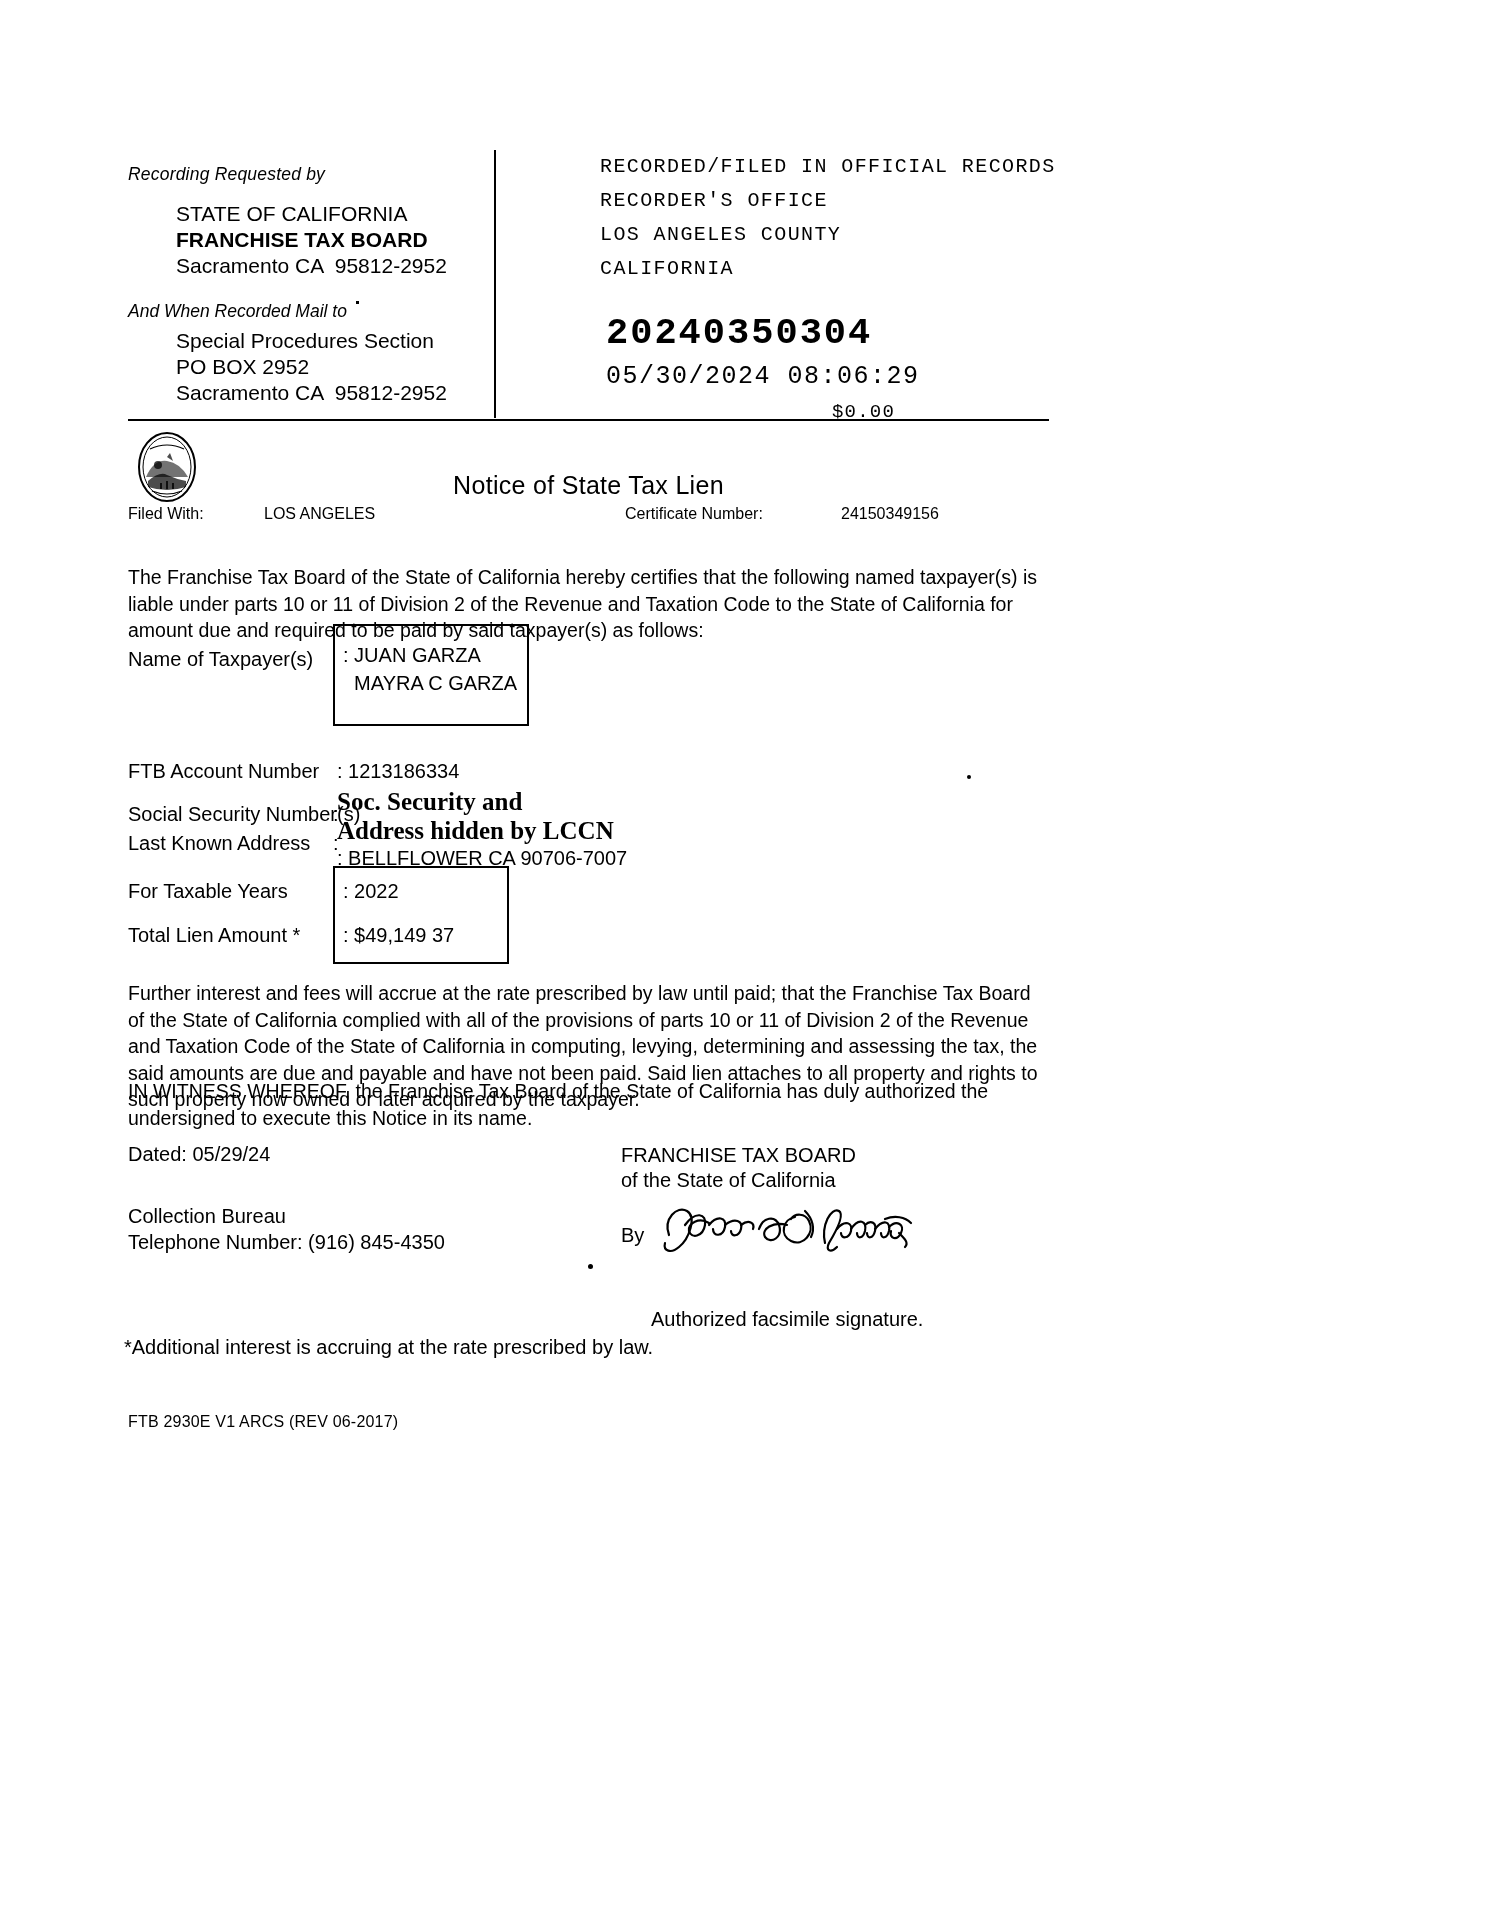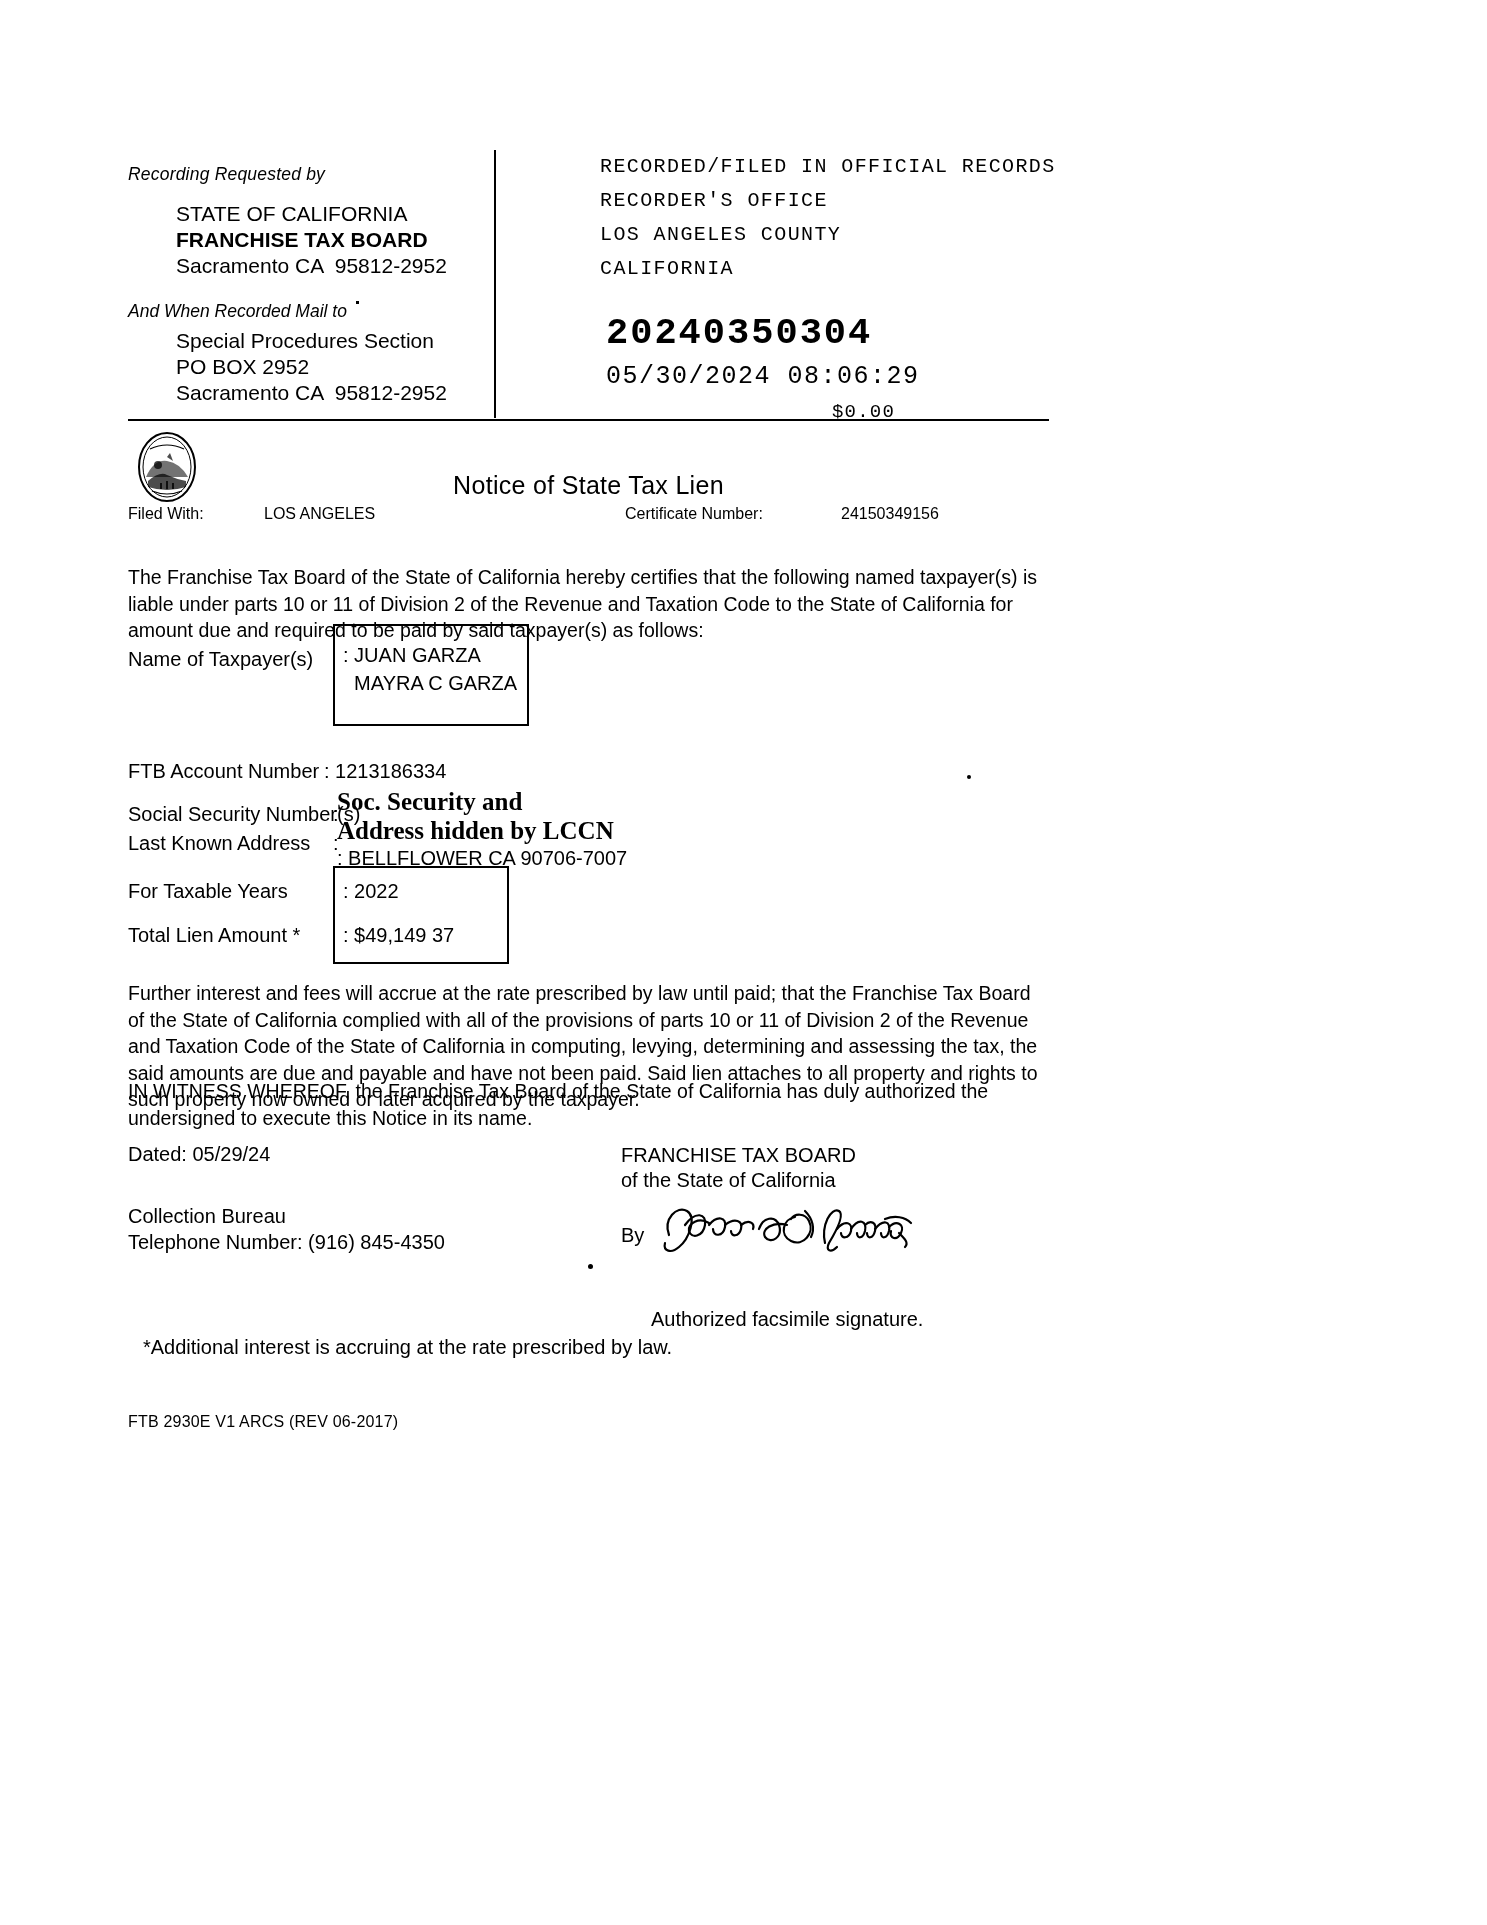--- a/index.html
+++ b/index.html
@@ -187,21 +187,21 @@
     left: 333px;
     top: 624px;
     width: 192px;
     height: 98px;
     border: 2px solid #000;
   }
   .lbl-name  { top: 648px; }
   .val-name  { left: 343px; top: 641px; line-height: 28px; }
 
   .lbl-ftb   { top: 760px; }
-  .val-ftb   { left: 324px; top: 760px; }
+  .val-ftb   { left: 337px; top: 760px; }
 
   .lbl-ssn   { top: 803px; }
   .lbl-addr  { top: 832px; }
   .val-city  { left: 337px; top: 847px; }
 
   .redact {
     position: absolute;
     left: 337px;
     font-family: "Liberation Serif", serif;
     font-weight: bold;
@@ -275,21 +275,21 @@
     height: 72px;
   }
   .auth-sig {
     position: absolute;
     left: 651px;
     top: 1308px;
     font-size: 20px;
   }
   .footnote {
     position: absolute;
-    left: 143px;
+    left: 124px;
     top: 1336px;
     font-size: 20px;
     text-align: right;
   }
   .formcode {
     position: absolute;
     left: 128px;
     top: 1413px;
     font-size: 16px;
     letter-spacing: 0.2px;

